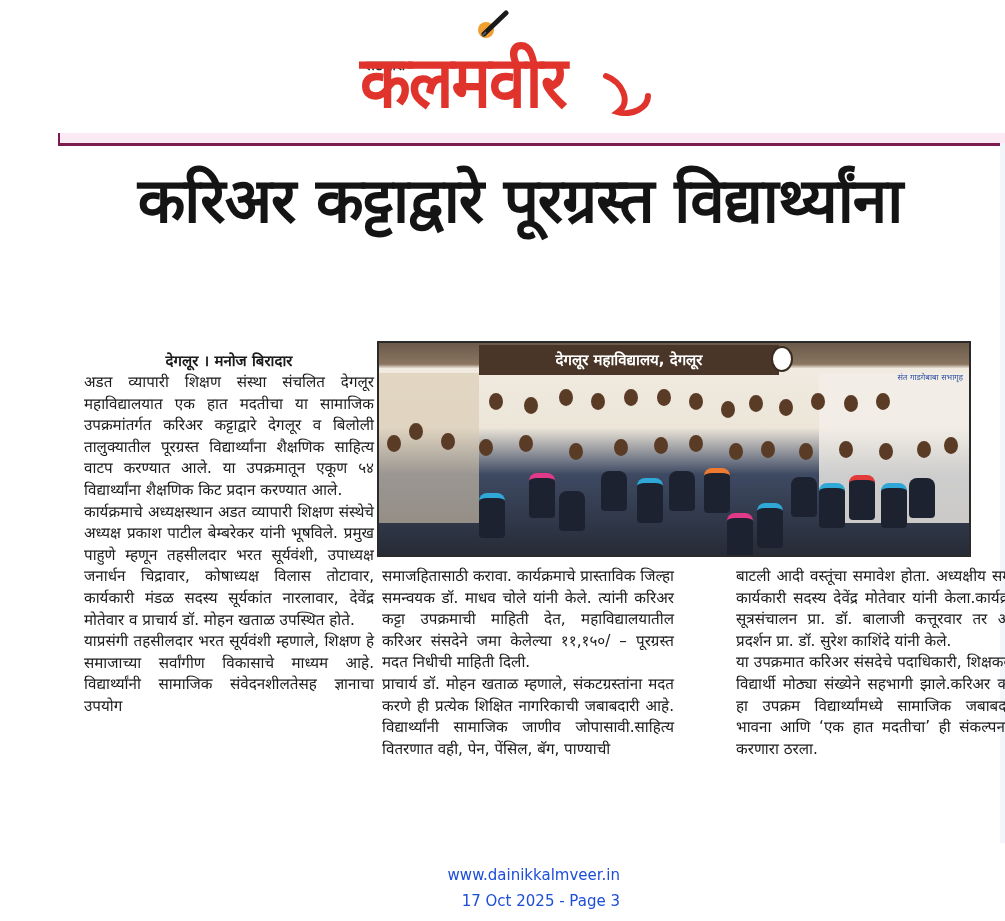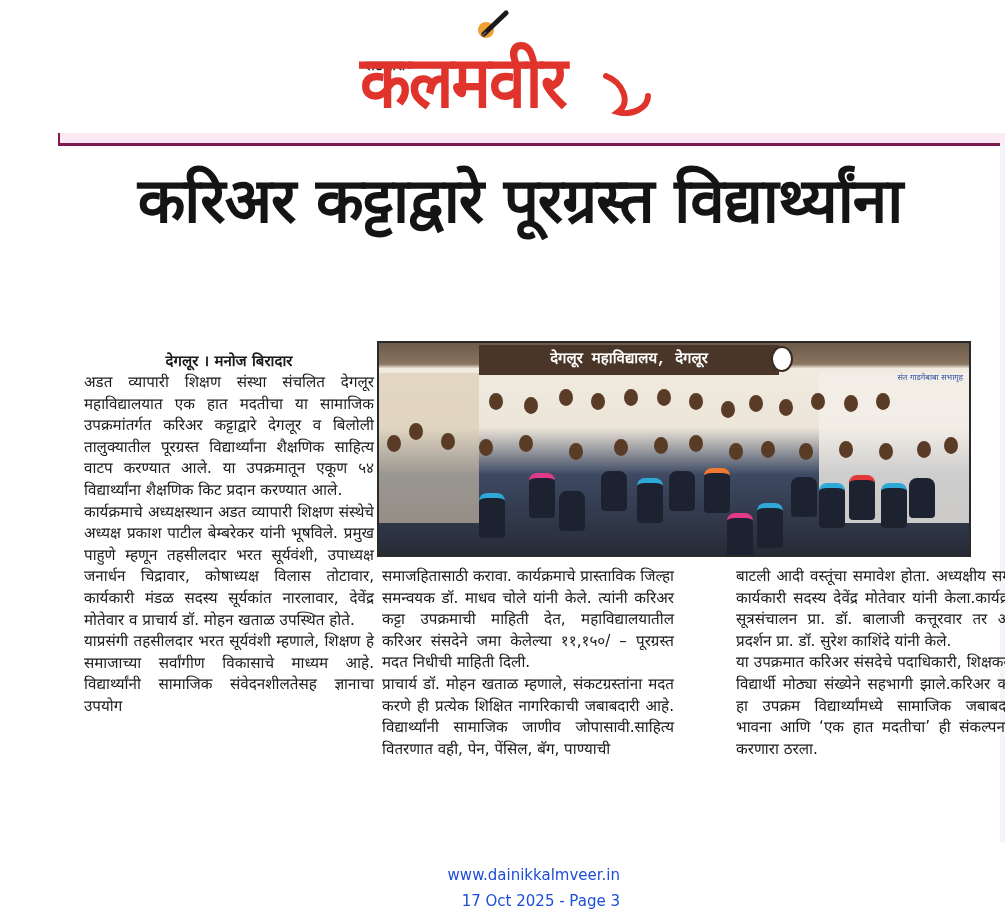--- a/index.html
+++ b/index.html
@@ -59,21 +59,21 @@
     }
     
     .photo {
       position: absolute; left: 377px; top: 341px; width: 594px; height: 216px;
       border: 2px solid #2a2a2a; box-sizing: border-box; overflow: hidden;
       background: linear-gradient(180deg, #6b5a4a 0%, #8a7560 10%, #f0eae0 12%, #ece5d8 40%, #3e4a63 62%, #262b36 100%);
     }
     .photo .banner {
       position: absolute; left: 100px; top: 2px; width: 300px; height: 30px;
       background: #4a3628; color: #ffffff; text-align: center;
-      font-weight: bold; font-size: 15px; line-height: 30px; font-family: Liberation Mono, monospace;
+      font-weight: bold; font-size: 15px; line-height: 30px;
     }
     .photo .emblem {
       position: absolute; top: 3px; width: 22px; height: 26px; border-radius: 50%;
       background: #ffffff; border: 2px solid #3a2a20; box-sizing: border-box;
     }
     .photo .sign {
       position: absolute; right: 6px; top: 28px; font-size: 8px; color: #2f4fa0;
     }
     .photo .wall-l { position:absolute; left:0; top:30px; width:100px; height:150px; background:#d8c9b0; opacity:0.6; }
     .photo .wall-r { position:absolute; right:0; top:30px; width:150px; height:150px; background:#f2efe8; opacity:0.8; }

